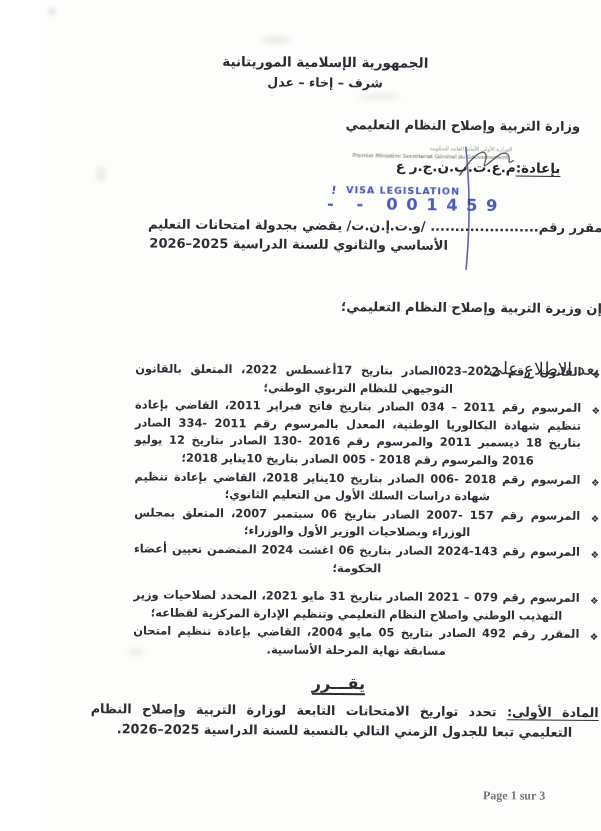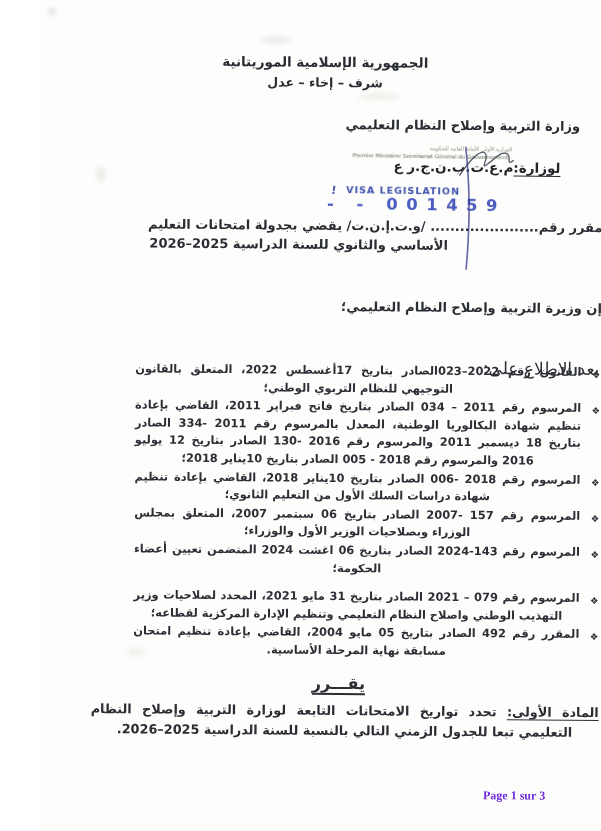--- a/index.html
+++ b/index.html
@@ -42,21 +42,21 @@
   .ref-item .bullet{position:absolute;right:1px;top:2px;font-size:9.5px;}
   .ref-item.gap{margin-top:11px;}
 
   .decides{top:674px;left:0;width:601px;text-align:center;font-size:16px;font-weight:700;
     text-decoration:underline;text-underline-offset:4px;text-decoration-thickness:1.5px;}
   .article{top:701px;right:40px;width:508px;font-size:12.8px;font-weight:700;line-height:19.5px;
     text-align:justify;text-align-last:center;}
   .article .lbl{text-decoration:underline;text-underline-offset:3px;}
 
   .footer{top:787px;left:446px;direction:ltr;font-family:"Liberation Serif","DejaVu Serif",serif;
-    font-size:12px;font-weight:700;color:#6d28d9;}
+    font-size:12px;font-weight:700;color:#737373;}
 
   svg{overflow:visible;}
   .edge-line{left:588px;top:763px;width:1.5px;height:68px;background:#bfc3c6;opacity:.85;}
   .smudge{border-radius:50%;filter:blur(2px);}
 </style>
 </head>
 <body>
 
 <div class="page">
 
@@ -71,21 +71,21 @@
     <div class="abs header-block">
       <div class="country">الجمهورية الإسلامية الموريتانية</div>
       <div class="motto">شرف – إخاء – عدل</div>
     </div>
     <div class="abs ministry">وزارة التربية وإصلاح النظام التعليمي</div>
 
     <div class="stamp-tilt">
       <div class="abs micro1">الوزارة الأولى الأمانة العامة للحكومة</div>
       <div class="abs micro2">Premier Ministère Secrétariat Général du Gouvernement</div>
       <div class="abs visa-line">
-        <span class="lbl">لوزارة:</span><span>م.ع.ت.ب.ن.ج.ر ع</span>
+        <span class="lbl">بإعادة:</span><span>م.ع.ت.ب.ن.ج.ر ع</span>
       </div>
 
       <svg class="abs" style="left:398px;top:138px;" width="92" height="42" viewBox="0 0 92 42">
         <path d="M18,36 C30,18 40,8 44,14 C47,19 38,30 46,24 C54,18 60,10 66,14 C70,17 64,26 72,20" fill="none" stroke="#33374a" stroke-width="1.3" opacity="0.85"></path>
       </svg>
       <div class="abs visa-stamp">
         <span class="excl">!</span>
         <span class="txt">VISA LEGISLATION</span>
       </div>
       <div class="abs visa-number">- - 001459</div>

